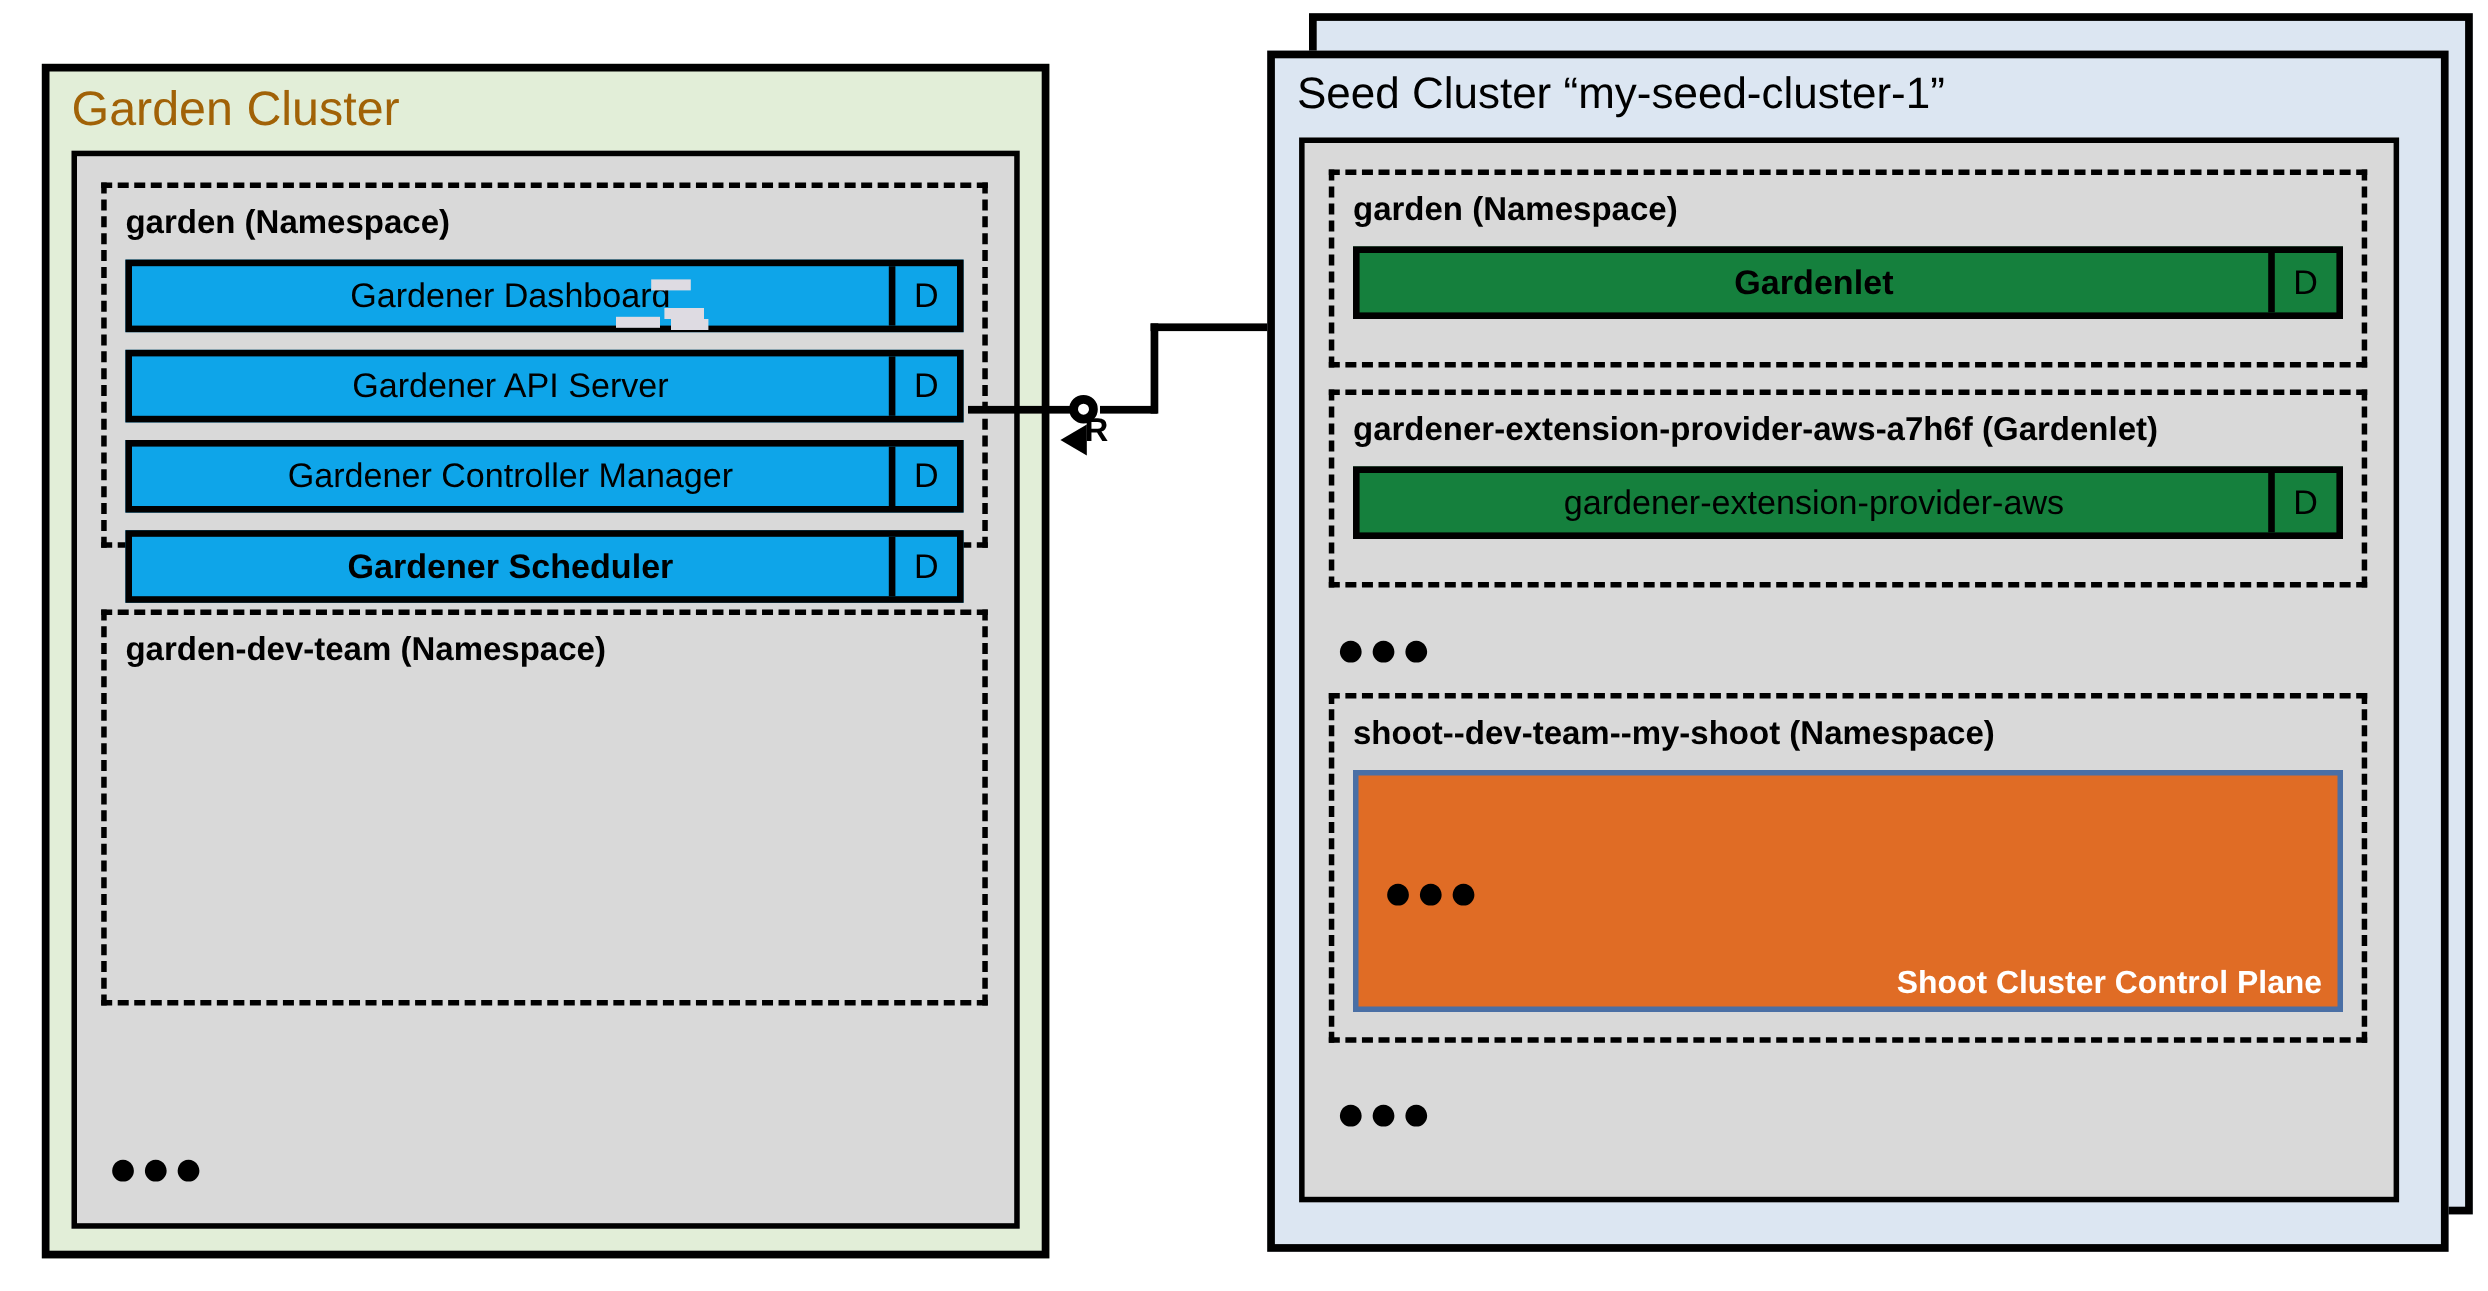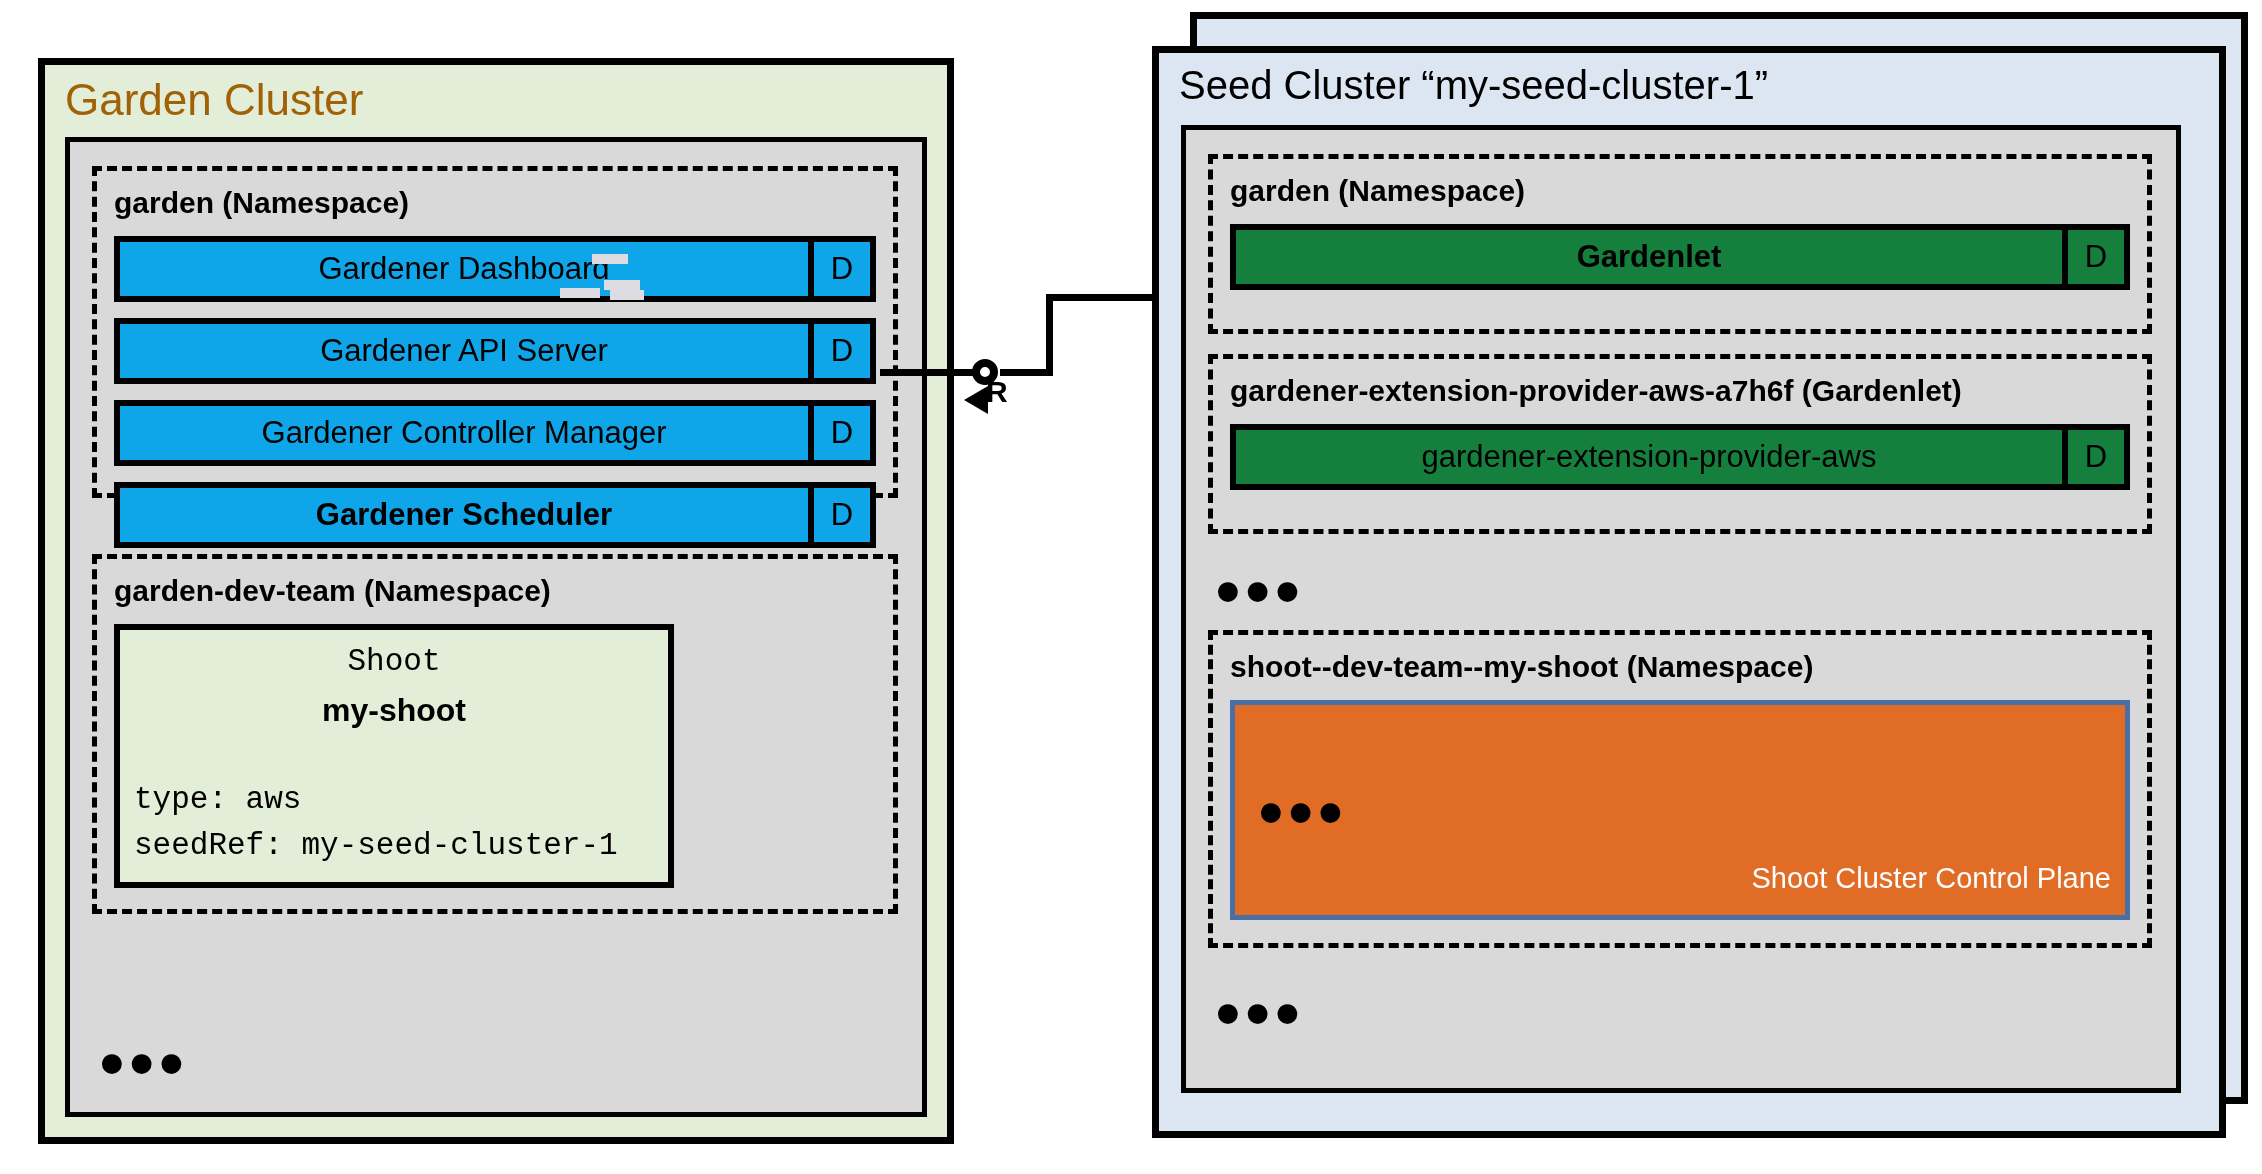--- a/index.html
+++ b/index.html
@@ -189,24 +189,24 @@
   
   .cp-box {
     position: absolute;
     background: #e06c25;
     border: 5px solid #4a6fa5;
     box-sizing: border-box;
   }
   .cp-label {
     position: absolute;
     right: 14px;
-    bottom: 20px;
+    bottom: 4px;
     color: #ffffff;
     font-size: 29px;
-    font-weight: normal;
+    font-weight: bold;
     white-space: nowrap;
   }
 
   
   .conn { position: absolute; }
   .conn-line { position: absolute; background: #000; }
   .conn-circle {
     position: absolute;
     width: 26px;
     height: 26px;
@@ -263,26 +263,20 @@
       </div>
 
       <div class="comp" style="left:44px; top:340px; width:762px;">
         <div class="comp-label bold">Gardener Scheduler</div>
         <div class="comp-badge">D</div>
       </div>
 
       <div class="ns" style="left:22px; top:412px; width:806px; height:360px;"></div>
       <div class="ns-title" style="left:44px; top:432px;">garden-dev-team (Namespace)</div>
 
-      <div class="shoot-box" style="left:44px; top:482px; width:560px; height:264px;">
-        <div class="shoot-kind">Shoot</div>
-        <div class="shoot-name">my-shoot</div>
-        <div class="shoot-field" style="top:152px;">type: aws</div>
-        <div class="shoot-field" style="top:198px;">seedRef: my-seed-cluster-1</div>
-      </div>
 
       <div class="dots" style="left:28px; top:910px;">●●●</div>
     </div>
   </div>
 
   <div class="conn">
 
     <div class="conn-line" style="left:880px; top:369px; width:102px; height:7px;"></div>
 
     <div class="conn-circle" style="left:972px; top:359px;"></div>

